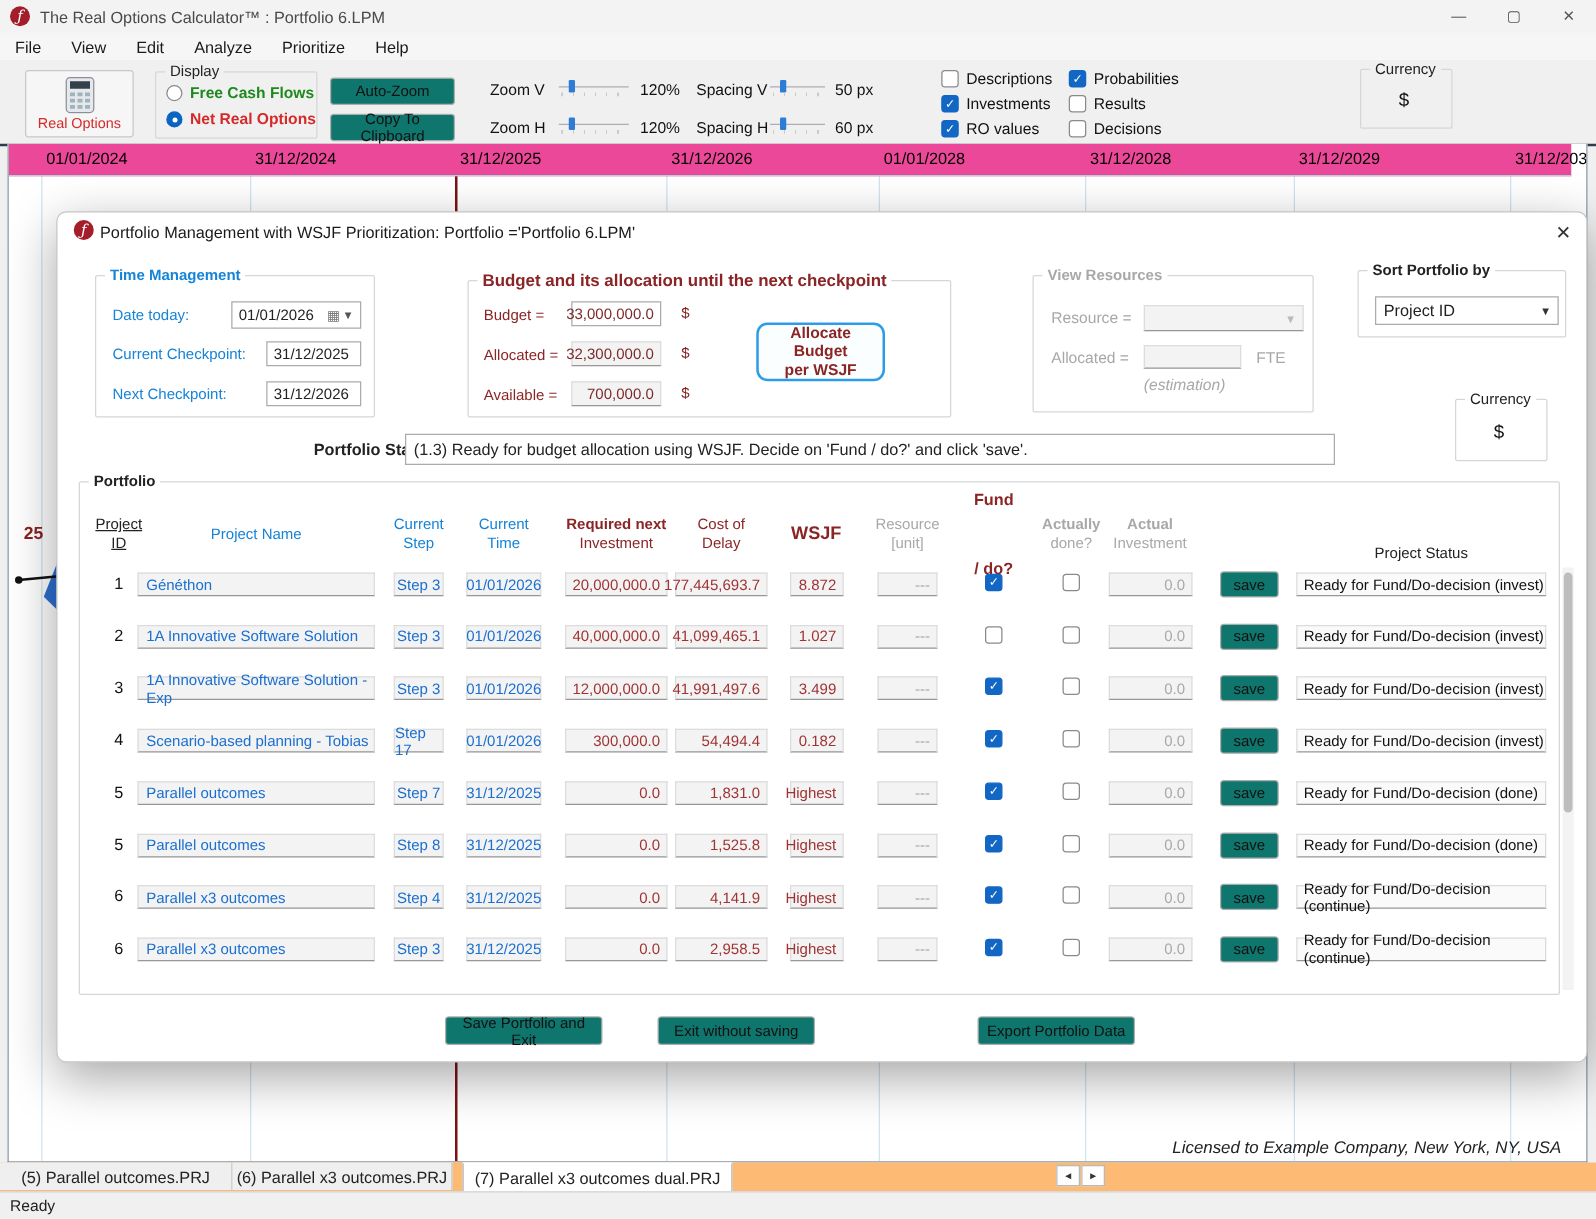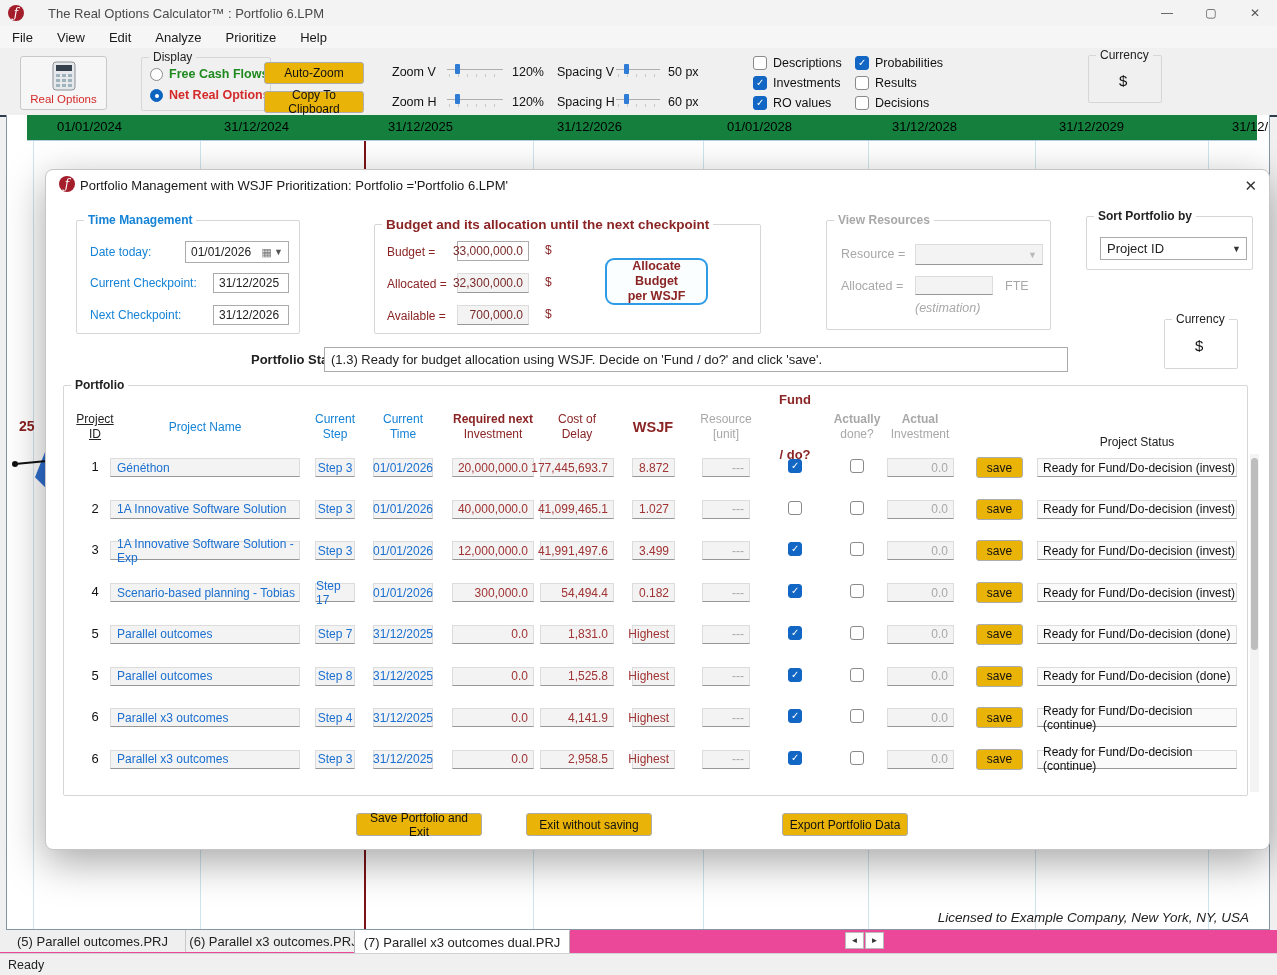--- a/index.html
+++ b/index.html
@@ -3,53 +3,53 @@
 <meta charset="utf-8">
 <style>
   html,body{margin:0;padding:0;}
   body{width:1277px;height:975px;position:relative;overflow:hidden;background:#f0f0f0;
        font-family:"Liberation Sans",sans-serif;color:#222;}
   .abs{position:absolute;}
   
   .titlebar{position:absolute;left:0;top:0;right:0;height:26px;background:#f3f3f3;display:flex;align-items:center;}
   .logo{width:16px;height:16px;border-radius:50%;background:#a31d2b;color:#fff;display:flex;align-items:center;justify-content:center;
         font-family:"DejaVu Serif",serif;font-style:italic;font-size:12px;margin-left:8px;}
-  .title-text{margin-left:24px;font-size:13px;color:#4a4a4a;}
+  .title-text{margin-left:8px;font-size:13px;color:#4a4a4a;}
   .win-btns{position:absolute;right:0;top:0;height:26px;display:flex;}
   .win-btn{width:44px;height:26px;display:flex;align-items:center;justify-content:center;font-size:12px;color:#555;}
   .menubar{position:absolute;left:0;top:26px;right:0;height:22px;background:#f6f6f6;display:flex;align-items:center;}
   .menu-item{padding:0 12px;font-size:13px;color:#1a1a1a;}
   
   .toolbar{position:absolute;left:0;top:48px;right:0;height:67px;background:#f0f0f0;border-bottom:2px solid #2e3b4b;}
   .ro-btn{position:absolute;left:20px;top:8px;width:85px;height:52px;background:#f6f6f6;border:1px solid #c8c8c8;border-radius:3px;
           display:flex;flex-direction:column;align-items:center;justify-content:center;}
   .ro-btn .lbl{color:#d42a2a;font-size:11.5px;margin-top:2px;}
   .group{position:absolute;border:1px solid #d6d6d6;border-radius:2px;}
   .gtitle{position:absolute;top:-8px;left:7px;padding:0 4px;font-size:12px;background:#f0f0f0;white-space:nowrap;}
   .dlg .gtitle{background:#fff;}
   .rd{width:13px;height:13px;border:1px solid #8a8a8a;border-radius:50%;background:#fff;position:absolute;box-sizing:border-box;}
   .rd.on{background:#0a64c0;border-color:#0a64c0;}
   .rd.on::after{content:'';position:absolute;left:4px;top:4px;width:4px;height:4px;border-radius:50%;background:#fff;}
   .cbx{width:14px;height:14px;border:1px solid #8a8a8a;border-radius:3px;background:#fff;position:absolute;box-sizing:border-box;}
   .cbx.on{background:#1266c4;border-color:#1266c4;}
   .cbx.on::after{content:'✓';position:absolute;left:2px;top:0px;font-size:10px;color:#fff;}
   .tb-lbl{position:absolute;font-size:12.5px;color:#111;white-space:nowrap;}
-  .btn{background:#eab308;border:1px solid #adadad;border-radius:3px;font-size:12px;color:#111;
+  .btn{background:#0f766e;border:1px solid #adadad;border-radius:3px;font-size:12px;color:#111;
        display:flex;align-items:center;justify-content:center;box-sizing:border-box;}
   .slider{position:absolute;width:56px;height:14px;}
   .slider::before{content:'';position:absolute;left:0;right:0;top:6px;height:1px;background:#aeaeae;}
   .slider::after{content:'';position:absolute;left:2px;right:2px;bottom:0;height:3px;
       background:repeating-linear-gradient(90deg,#c9c9c9 0 1px,transparent 1px 9px);}
   .sl-thumb{position:absolute;left:8px;top:1px;width:5px;height:10px;background:#2e7cd6;border-radius:1px;}
   .grn{color:#1e8a1e;font-weight:bold;}
   .redtxt{color:#d42a2a;font-weight:bold;}
   
   .canvas{position:absolute;left:6px;top:115px;width:1264px;height:815px;background:#fff;border:1px solid #8796a5;border-top:none;
           box-sizing:border-box;overflow:hidden;}
-  .timeline{position:absolute;left:0;top:0;right:12px;height:25px;background:#15803d;border-bottom:1px solid #b4cedd;margin-left:20px;}
+  .timeline{position:absolute;left:0;top:0;right:12px;height:25px;background:#ec4899;border-bottom:1px solid #b4cedd;}
   .tl-date{position:absolute;top:4px;font-size:13px;color:#000;white-space:nowrap;}
   .vline{position:absolute;top:25px;bottom:0;width:1px;background:#cfe4ee;}
   .redline{position:absolute;top:25px;bottom:0;width:2px;background:#7c1215;}
   .license{position:absolute;right:20px;top:795px;font-size:13.5px;font-style:italic;color:#222;white-space:nowrap;}
   .frag-num{position:absolute;left:12px;top:303px;color:#8b2020;font-weight:bold;font-size:14px;}
   .frag-tri{position:absolute;left:28px;top:322px;width:16px;height:56px;background:#2f6fd0;
             clip-path:polygon(100% 0,100% 100%,0 72%);}
   
   .dlg{position:absolute;left:45px;top:169px;width:1223px;height:679px;background:#fff;border:1px solid #c6c6c6;border-radius:8px;
        box-shadow:0 12px 40px rgba(0,0,0,.35);z-index:10;}
@@ -89,21 +89,21 @@
   .c-res{left:638px;width:48px;height:19px;top:8px;color:#a8a8a8;}
   .c-fund{left:724px;top:9px;}
   .c-done{left:786px;top:9px;}
   .c-act{left:823px;width:67px;height:19px;top:8px;color:#a8a8a8;}
   .c-save{position:absolute;left:912px;top:7px;width:47px;height:21px;font-size:12px;}
   .c-status{left:973px;width:200px;height:19px;top:8px;padding-left:5px;color:#111;background:#fafafa;}
   .scroll-track{position:absolute;left:1186px;top:68px;width:9px;height:338px;background:#f3f3f3;}
   .scroll-thumb{position:absolute;left:1187px;top:72px;width:7px;height:192px;background:#bdbdbd;border-radius:4px;}
   .foot-btn{position:absolute;top:643px;height:23px;width:126px;}
   
-  .tabstrip{position:absolute;left:0;top:930px;right:0;height:23px;background:#ec4899;display:block;}
+  .tabstrip{position:absolute;left:0;top:930px;right:0;height:23px;background:#fdba74;display:block;}
   .tab{position:absolute;top:0;height:22px;background:#efefef;border-right:1px solid #c8c8c8;font-size:13px;
        display:flex;align-items:center;justify-content:center;white-space:nowrap;}
   .tab.active{background:#fff;border:1px solid #b5b5b5;border-top:1px solid #fff;height:23px;}
   .nav-btn{position:absolute;top:2px;width:19px;height:17px;background:#fdfdfd;border:1px solid #b9b9b9;font-size:8px;color:#333;
            display:flex;align-items:center;justify-content:center;box-sizing:border-box;}
   .statusbar{position:absolute;left:0;top:953px;right:0;height:22px;background:#f0f0f0;border-top:1px solid #d2d2d2;
              display:flex;align-items:center;}
   .statusbar span{margin-left:8px;font-size:12.5px;}
 </style>
 </head>
@@ -141,21 +141,21 @@
           <rect x="11" y="18" width="4" height="3"></rect>
           <rect x="17" y="18" width="4" height="3"></rect>
         <rect x="5" y="23" width="4" height="3"></rect>
           <rect x="11" y="23" width="4" height="3"></rect>
           <rect x="17" y="23" width="4" height="3"></rect>
       </g>
     </svg>
     <span class="lbl">Real Options</span>
   </div>
 
-  <div class="group" style="left:141px;top:9px;width:128px;height:52px;">
+  <div class="group" style="left:124px;top:9px;width:128px;height:52px;">
     <span class="gtitle">Display</span>
     <span class="rd" style="left:8px;top:10px;"></span>
     <span class="tb-lbl grn" style="left:27px;top:9px;">Free Cash Flows</span>
     <span class="rd on" style="left:8px;top:31px;"></span>
     <span class="tb-lbl redtxt" style="left:27px;top:30px;">Net Real Options</span>
   </div>
 
   <button class="btn abs" style="left:264px;top:14px;width:100px;height:22px;">Auto-Zoom</button>
   <button class="btn abs" style="left:264px;top:43px;width:100px;height:22px;">Copy To Clipboard</button>
 
@@ -486,20 +486,20 @@
   </div>
 
   <button class="btn foot-btn" style="left:310px;">Save Portfolio and Exit</button>
   <button class="btn foot-btn" style="left:480px;">Exit without saving</button>
   <button class="btn foot-btn" style="left:736px;">Export Portfolio Data</button>
 </div>
 
 <div class="tabstrip">
   <div class="tab" style="left:0;width:185px;">(5) Parallel outcomes.PRJ</div>
   <div class="tab" style="left:186px;width:175px;">(6) Parallel x3 outcomes.PRJ</div>
-  <div class="tab active" style="left:354px;width:214px;">(7) Parallel x3 outcomes dual.PRJ</div>
+  <div class="tab active" style="left:370px;width:214px;">(7) Parallel x3 outcomes dual.PRJ</div>
   <span class="nav-btn" style="left:845px;">◄</span>
   <span class="nav-btn" style="left:865px;">►</span>
 </div>
 
 <div class="statusbar">
   <span>Ready</span>
 </div>
 
 </body></html>

